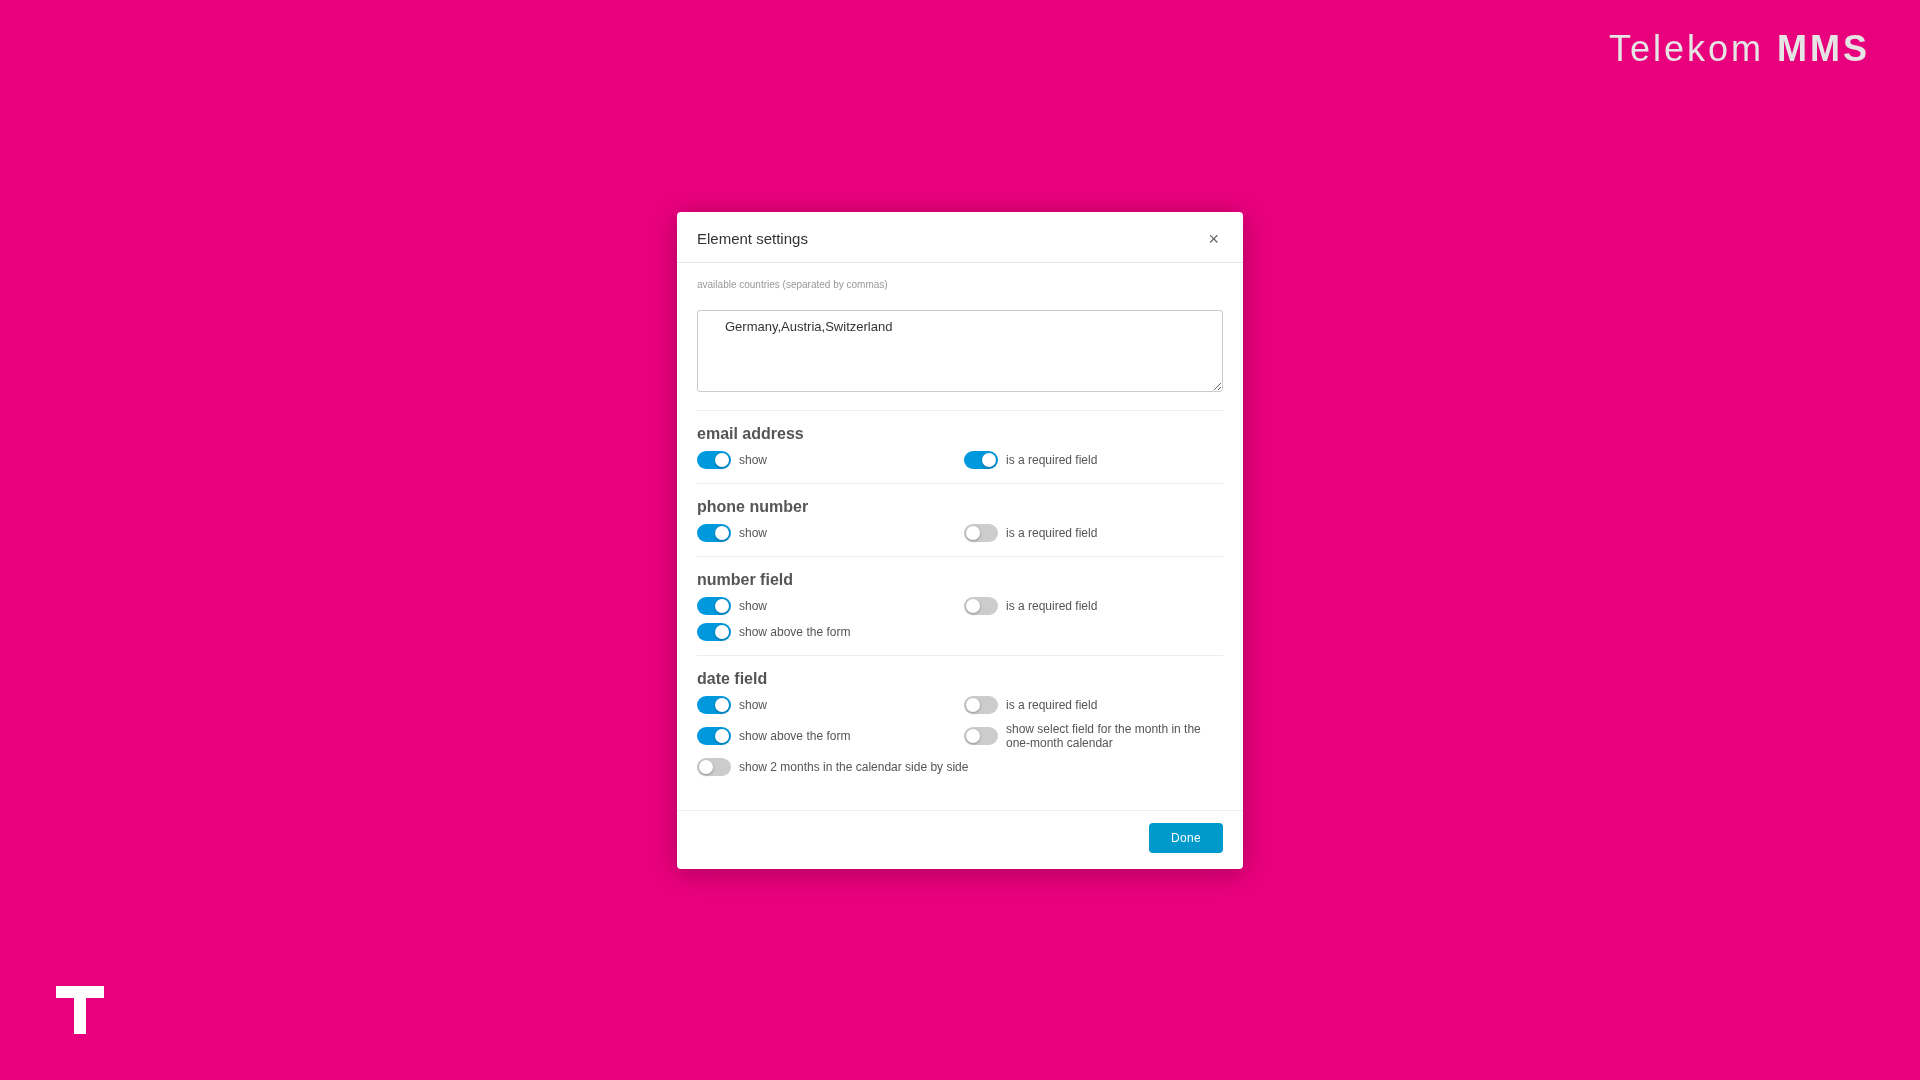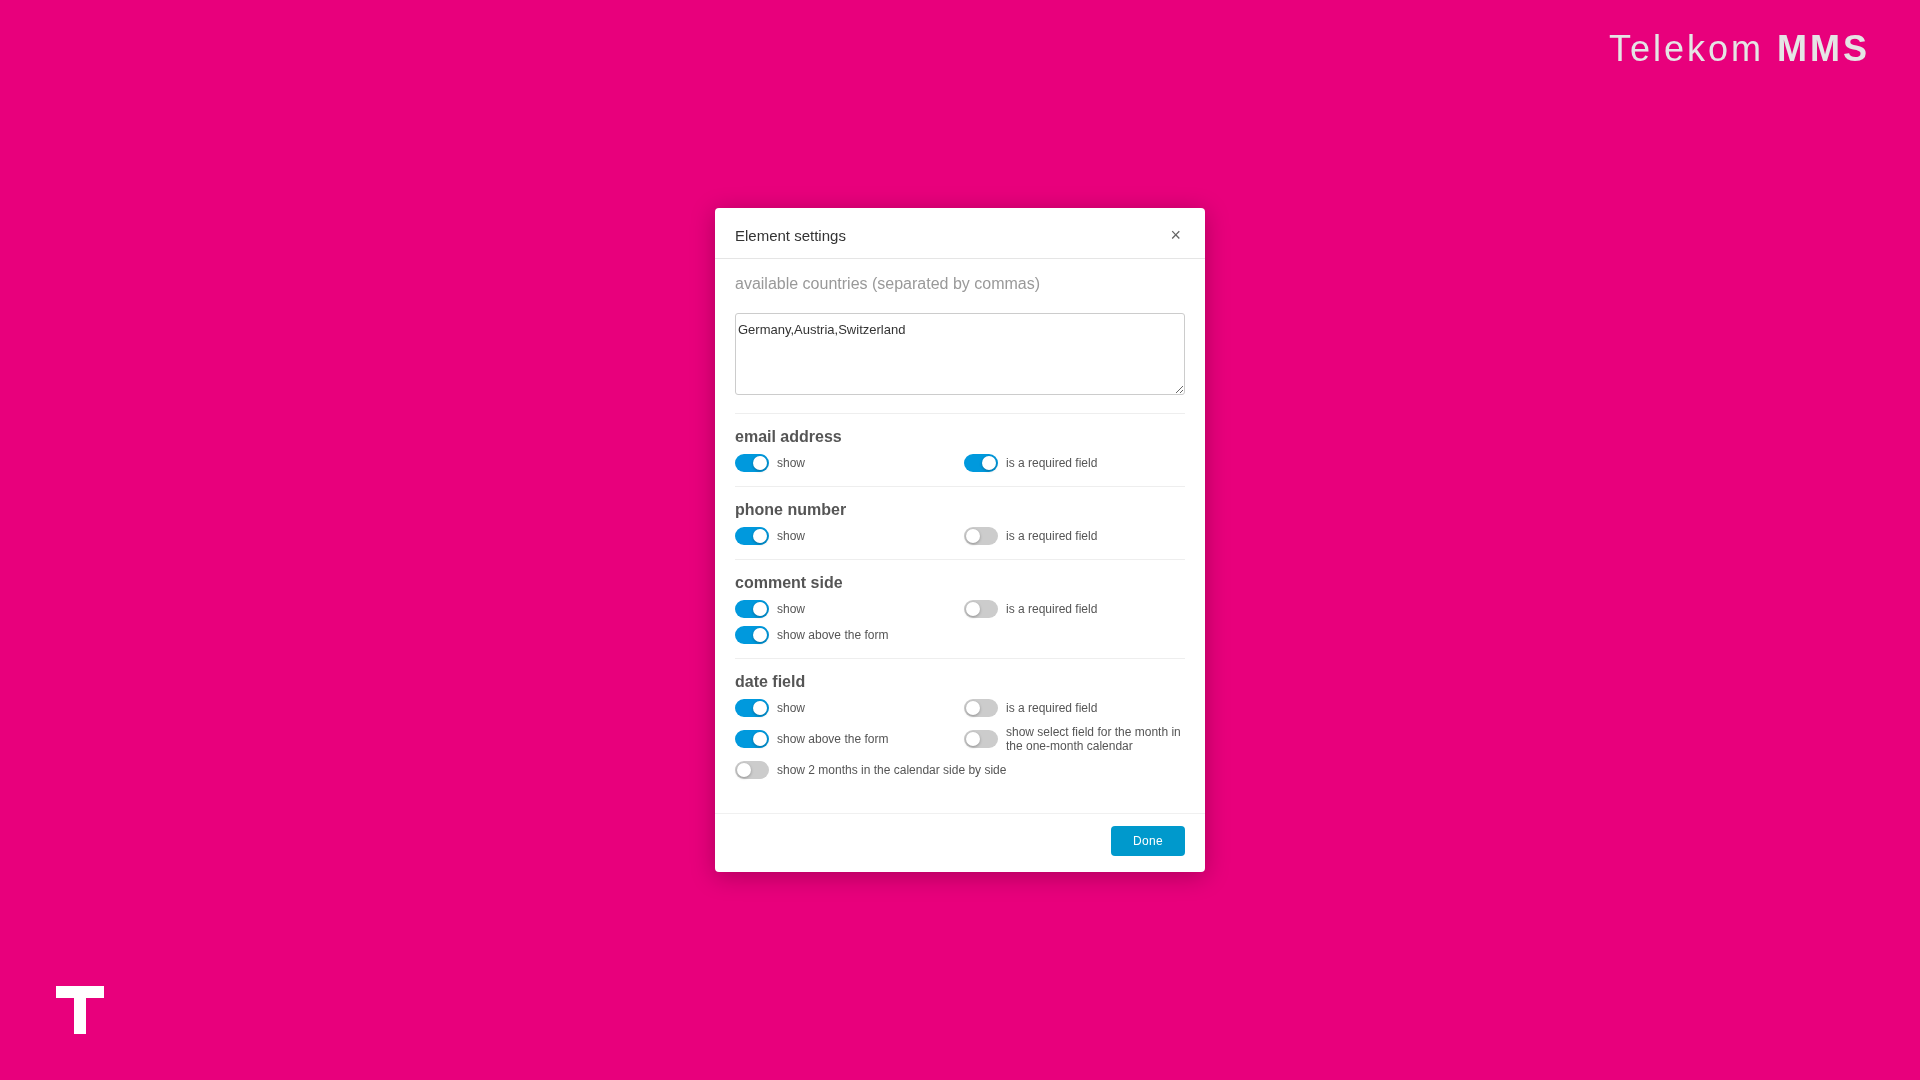--- a/index.html
+++ b/index.html
@@ -50,21 +50,21 @@
       top: 0; left: 0; right: 0; bottom: 0;
       display: flex;
       align-items: center;
       justify-content: center;
     }
 
     
     .modal {
       background: white;
       border-radius: 4px;
-      width: 490px;
+      width: 566px;
       box-shadow: 0 4px 24px rgba(0,0,0,0.25);
       position: relative;
     }
 
     .modal-header {
       display: flex;
       align-items: center;
       justify-content: space-between;
       padding: 16px 20px 12px 20px;
       border-bottom: 1px solid #e5e5e5;
@@ -87,32 +87,32 @@
     }
 
     .modal-body {
       padding: 16px 20px 20px 20px;
       max-height: 840px;
       overflow-y: auto;
     }
 
     
     .field-label {
-      font-size: 16px;
+      font-size: 10px;
       color: #999;
       margin-bottom: 20px;
     }
 
     
     .countries-textarea {
       width: 100%;
       height: 82px;
       border: 1px solid #ccc;
       border-radius: 3px;
-      padding: 8px 2px;
+      padding: 8px 27px;
       font-size: 13px;
       color: #333;
       resize: vertical;
       outline: none;
       font-family: inherit;
     }
 
     
     .section-divider {
       height: 1px;
@@ -300,21 +300,21 @@
               <span class="toggle-slider"></span>
             </label>
             <span class="toggle-label">is a required field</span>
           </div>
         </div>
       </div>
 
       <div class="section-divider"></div>
 
       <div class="settings-section">
-        <div class="section-title">comment side</div>
+        <div class="section-title">number field</div>
         <div class="toggle-row two-col">
           <div class="toggle-item">
             <label class="toggle-switch on">
               <input type="checkbox" checked="" style="">
               <span class="toggle-slider"></span>
             </label>
             <span class="toggle-label">show</span>
           </div>
           <div class="toggle-item">
             <label class="toggle-switch off">

